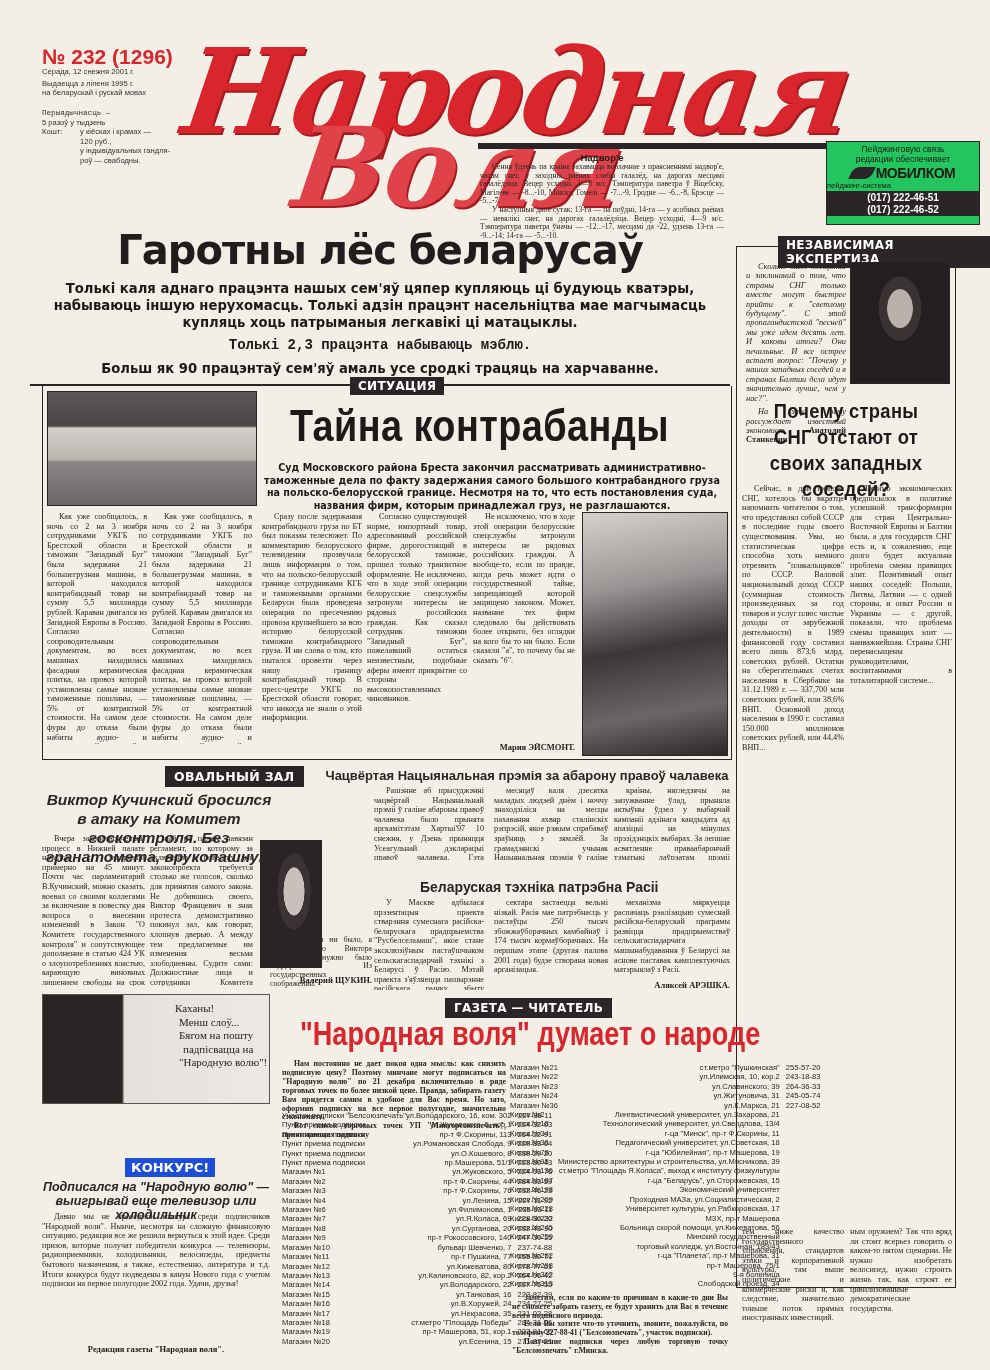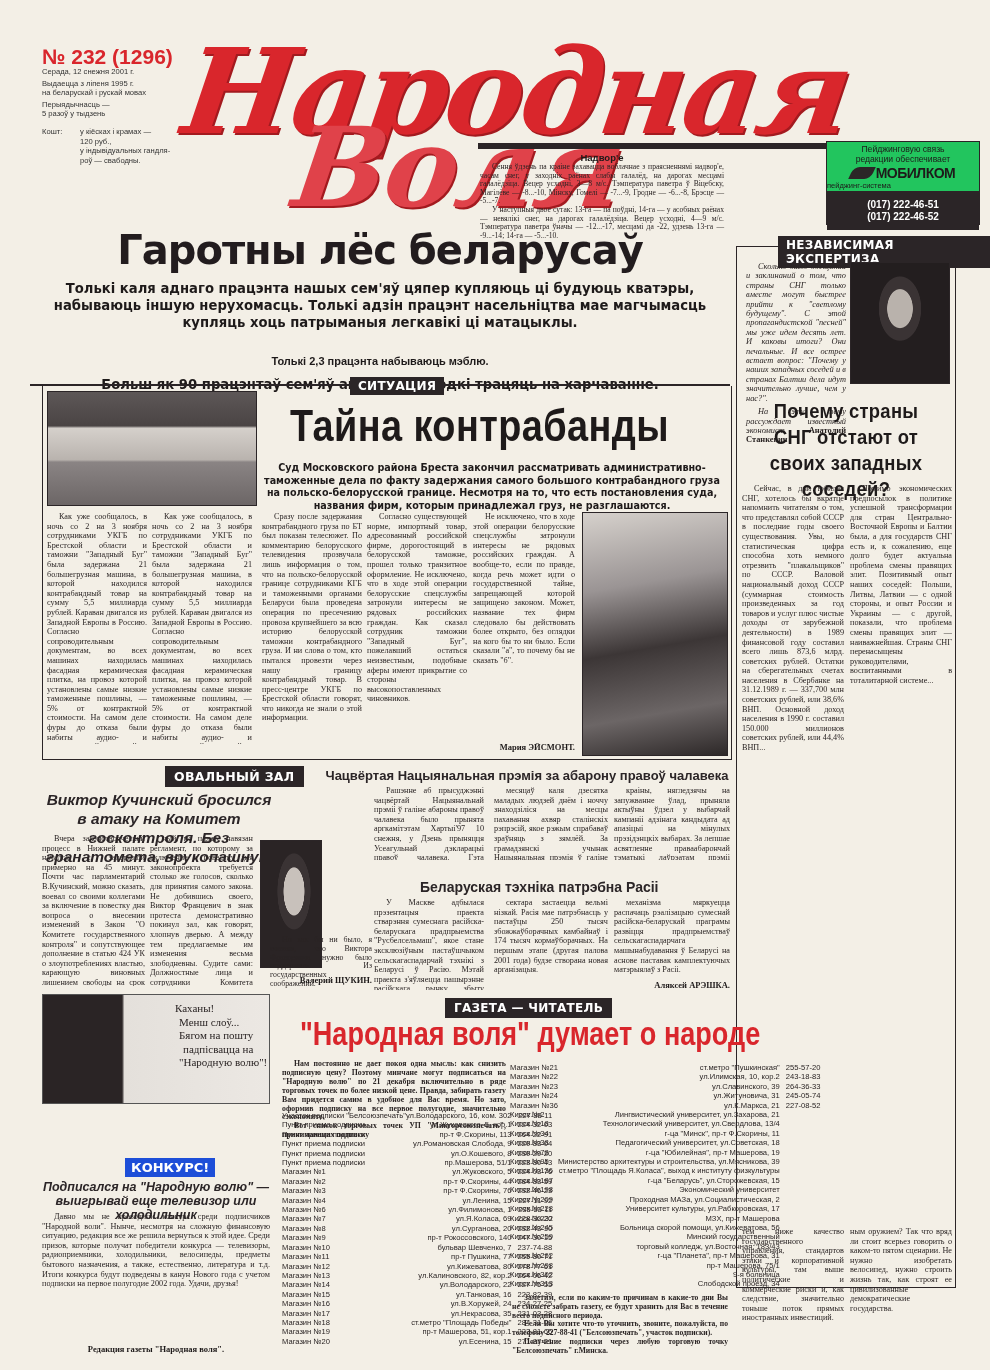--- a/index.html
+++ b/index.html
@@ -22,21 +22,21 @@
 </style>
 </head>
 <body>
 
 <div class="abs" style="left:0;top:0;width:990px;height:200px;">
   <div class="abs sans red" style="left:42px;top:45px;font-size:21px;font-weight:700;">№ 232 (1296)</div>
   <div class="abs sans" style="left:42px;top:67px;font-size:7.6px;line-height:9.5px;color:#333;width:110px;">
     <div>Серада, 12 снежня 2001 г.</div>
     <div style="margin-top:2px;">Выдаецца з ліпеня 1995 г.</div>
     <div>на беларускай і рускай мовах</div>
-    <div style="margin-top:2px;">Перыядычнасць —</div>
+    <div style="margin-top:11px;font-family:Liberation Mono, monospace;">Перыядычнасць —</div>
     <div>5 разоў у тыдзень</div>
   </div>
   <div class="abs sans" style="left:42px;top:127px;font-size:7.6px;color:#333;">Кошт:</div>
   <div class="abs sans" style="left:80px;top:127px;font-size:7.6px;line-height:9.5px;color:#333;">
     <div>у кіёсках і крамах —</div>
     <div>120 руб.,</div>
     <div>у індывідуальных гандля-</div>
     <div>роў — свабодны.</div>
   </div>
 
@@ -58,30 +58,30 @@
 </div>
 
 <div class="abs box" style="left:826px;top:141px;width:154px;height:84px;background:#22c55e;">
   <div class="sans" style="font-size:8.6px;text-align:center;margin-top:2px;">Пейджинговую связь</div>
   <div class="sans" style="font-size:8.6px;text-align:center;">редакции обеспечивает</div>
   <div class="sans" style="display:flex;align-items:center;justify-content:center;margin-top:1px;">
     <span style="display:inline-block;width:22px;height:12px;background:#2b2527;transform:skewX(-25deg);margin-right:3px;border-radius:6px 0 6px 0;"></span>
     <span style="font-size:14px;font-weight:700;letter-spacing:-.5px;">МОБИЛКОМ</span>
   </div>
   <div class="sans" style="font-size:7.5px;padding-right:6px;">пейджинг-система</div>
-  <div class="sans" style="background:#2b2527;color:#fff;font-weight:700;font-size:10px;line-height:11.5px;text-align:center;padding:8px 0;margin-top:1px;">
+  <div class="sans" style="background:#2b2527;color:#fff;font-weight:700;font-size:10px;line-height:11.5px;text-align:center;padding:1px 0;margin-top:1px;">
     <div>(017) 222-46-51</div>
     <div>(017) 222-46-52</div>
   </div>
 </div>
 
 <div class="abs" style="left:30px;top:222px;width:700px;text-align:center;">
   <div style="font-family:'DejaVu Sans',sans-serif;font-weight:700;font-size:40px;line-height:56px;letter-spacing:-1px;color:#221c1e;">Гаротны лёс беларусаў</div>
   <div style="font-family:'DejaVu Sans',sans-serif;font-weight:700;font-size:13.2px;line-height:17px;margin-top:2px;padding:0 8px;">Толькі каля аднаго працэнта нашых сем'яў цяпер купляюць ці будуюць кватэры, набываюць іншую нерухомасць. Толькі адзін працэнт насельніцтва мае магчымасць купляць хоць патрыманыя легкавікі ці матацыклы.</div>
-  <div style="font-family:Liberation Sans, sans-serif;font-weight:700;font-size:11px;line-height:17px;margin-top:22px;">Толькі 2,3 працэнта набываюць мэблю.</div>
+  <div style="font-family:Liberation Mono, monospace;font-weight:700;font-size:14px;line-height:17px;margin-top:6px;">Толькі 2,3 працэнта набываюць мэблю.</div>
   <div style="font-family:'DejaVu Sans',sans-serif;font-weight:700;font-size:13.2px;line-height:17px;margin-top:6px;">Больш як 90 працэнтаў сем'яў амаль усе сродкі трацяць на харчаванне.</div>
 </div>
 
 <div class="abs box" style="left:736px;top:246px;width:220px;height:1042px;">
 </div>
 <div class="abs kicker" style="left:778px;top:236px;">НЕЗАВИСИМАЯ ЭКСПЕРТИЗА</div>
 <div class="abs body-txt" style="left:746px;top:262px;width:100px;font-style:italic;font-size:8.4px;line-height:9.4px;">
   <p>Сколько было обещаний и заклинаний о том, что страны СНГ только вместе могут быстрее прийти к "светлому будущему". С этой пропагандистской "песней" мы уже идем десять лет. И каковы итоги? Они печальные. И все острее встает вопрос: "Почему у наших западных соседей и в странах Балтии дела идут значительно лучше, чем у нас?".</p>
   <p style="margin-top:4px;"><span>На эту тему рассуждает известный экономист</span> <b style="font-style:normal;">Анатолий Станкевич</b></p>
 </div>

